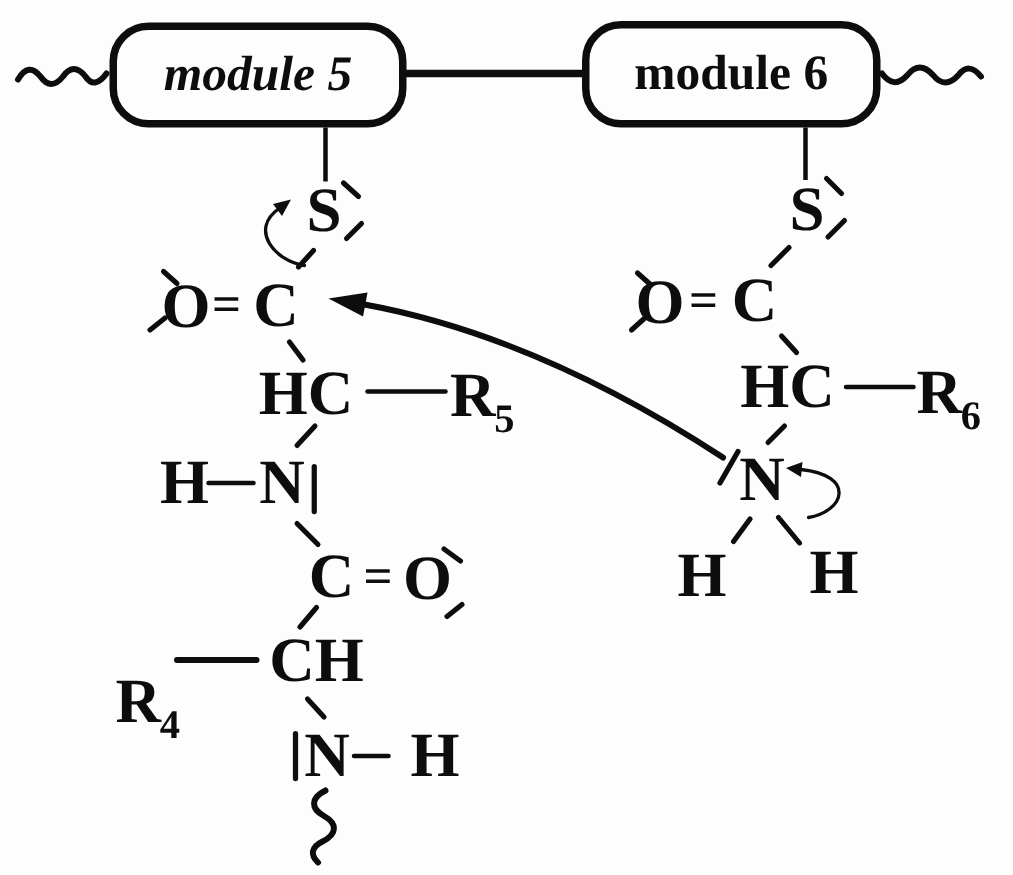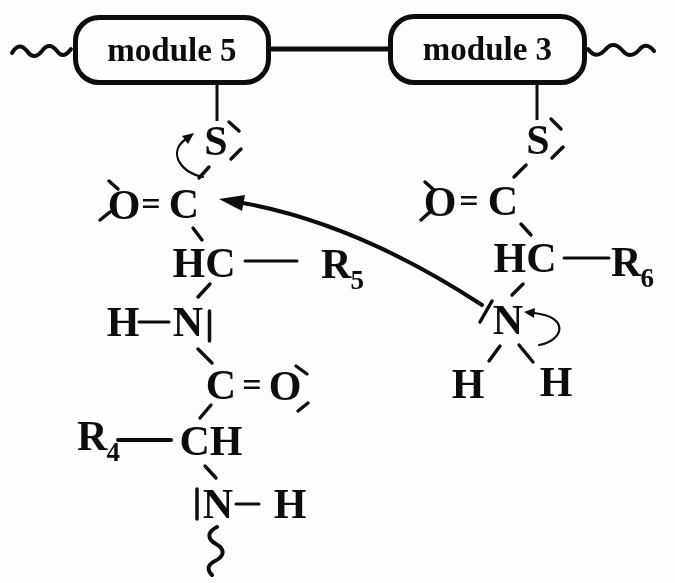--- a/index.html
+++ b/index.html
@@ -77,39 +77,39 @@
     <line class="dash" x1="519" y1="345" x2="533" y2="362"></line>
 
     <path class="arrow-big" d="M 482,305 Q 358,224 243,203"></path>
     <polygon points="219,199 245,195 242,211"></polygon>
     <path class="arrow-small" d="M 203,177 C 183,174 166,153 186,139"></path>
     <polygon points="194,133 188,144 182,136"></polygon>
     <path class="arrow-small" d="M 539,345 C 563,341 571,317 534,313"></path>
     <polygon points="524,312 535,308 534,318"></polygon>
   </svg>
 
-  <div class="module-box" style="left:73px;top:15px;width:198px;height:70px;">
+  <div class="module-box" style="left:73px;top:15px;width:198px;height:70px;font-style:italic;">
     <span class="module-label">module 5</span>
   </div>
   <div class="module-box" style="left:388px;top:14px;width:199px;height:71px;">
-    <span class="module-label">module 3</span>
+    <span class="module-label">module 6</span>
   </div>
 
   <div class="atom" style="left:216px;top:141px;">S</div>
   <div class="atom" style="left:124px;top:205px;">O</div>
   <div class="atom eq" style="left:151px;top:204px;">=</div>
   <div class="atom" style="left:184px;top:204px;">C</div>
   <div class="atom" style="left:204px;top:263px;">HC</div>
-  <div class="atom" style="left:322px;top:264px;margin-left:21px;"><span>R</span><span class="sub">5</span></div>
+  <div class="atom" style="left:322px;top:264px;"><span>R</span><span class="sub">5</span></div>
   <div class="atom" style="left:123px;top:322px;">H</div>
   <div class="atom" style="left:188px;top:322px;">N</div>
   <div class="atom" style="left:221px;top:385px;">C</div>
   <div class="atom eq" style="left:252px;top:385px;">=</div>
   <div class="atom" style="left:285px;top:386px;">O</div>
-  <div class="atom" style="left:99px;top:436px;"><span>R</span><span class="sub">4</span></div>
+  <div class="atom" style="left:99px;top:468px;"><span>R</span><span class="sub">4</span></div>
   <div class="atom" style="left:198px;top:441px;margin-left:13px;">CH</div>
   <div class="atom" style="left:218px;top:504px;">N</div>
   <div class="atom" style="left:290px;top:504px;">H</div>
 
   <div class="atom" style="left:538px;top:140px;">S</div>
   <div class="atom" style="left:440px;top:202px;">O</div>
   <div class="atom eq" style="left:469px;top:201px;">=</div>
   <div class="atom" style="left:503px;top:201px;">C</div>
   <div class="atom" style="left:525px;top:258px;">HC</div>
   <div class="atom" style="left:633px;top:262px;font-family:Liberation Serif, serif;"><span>R</span><span class="sub">6</span></div>

